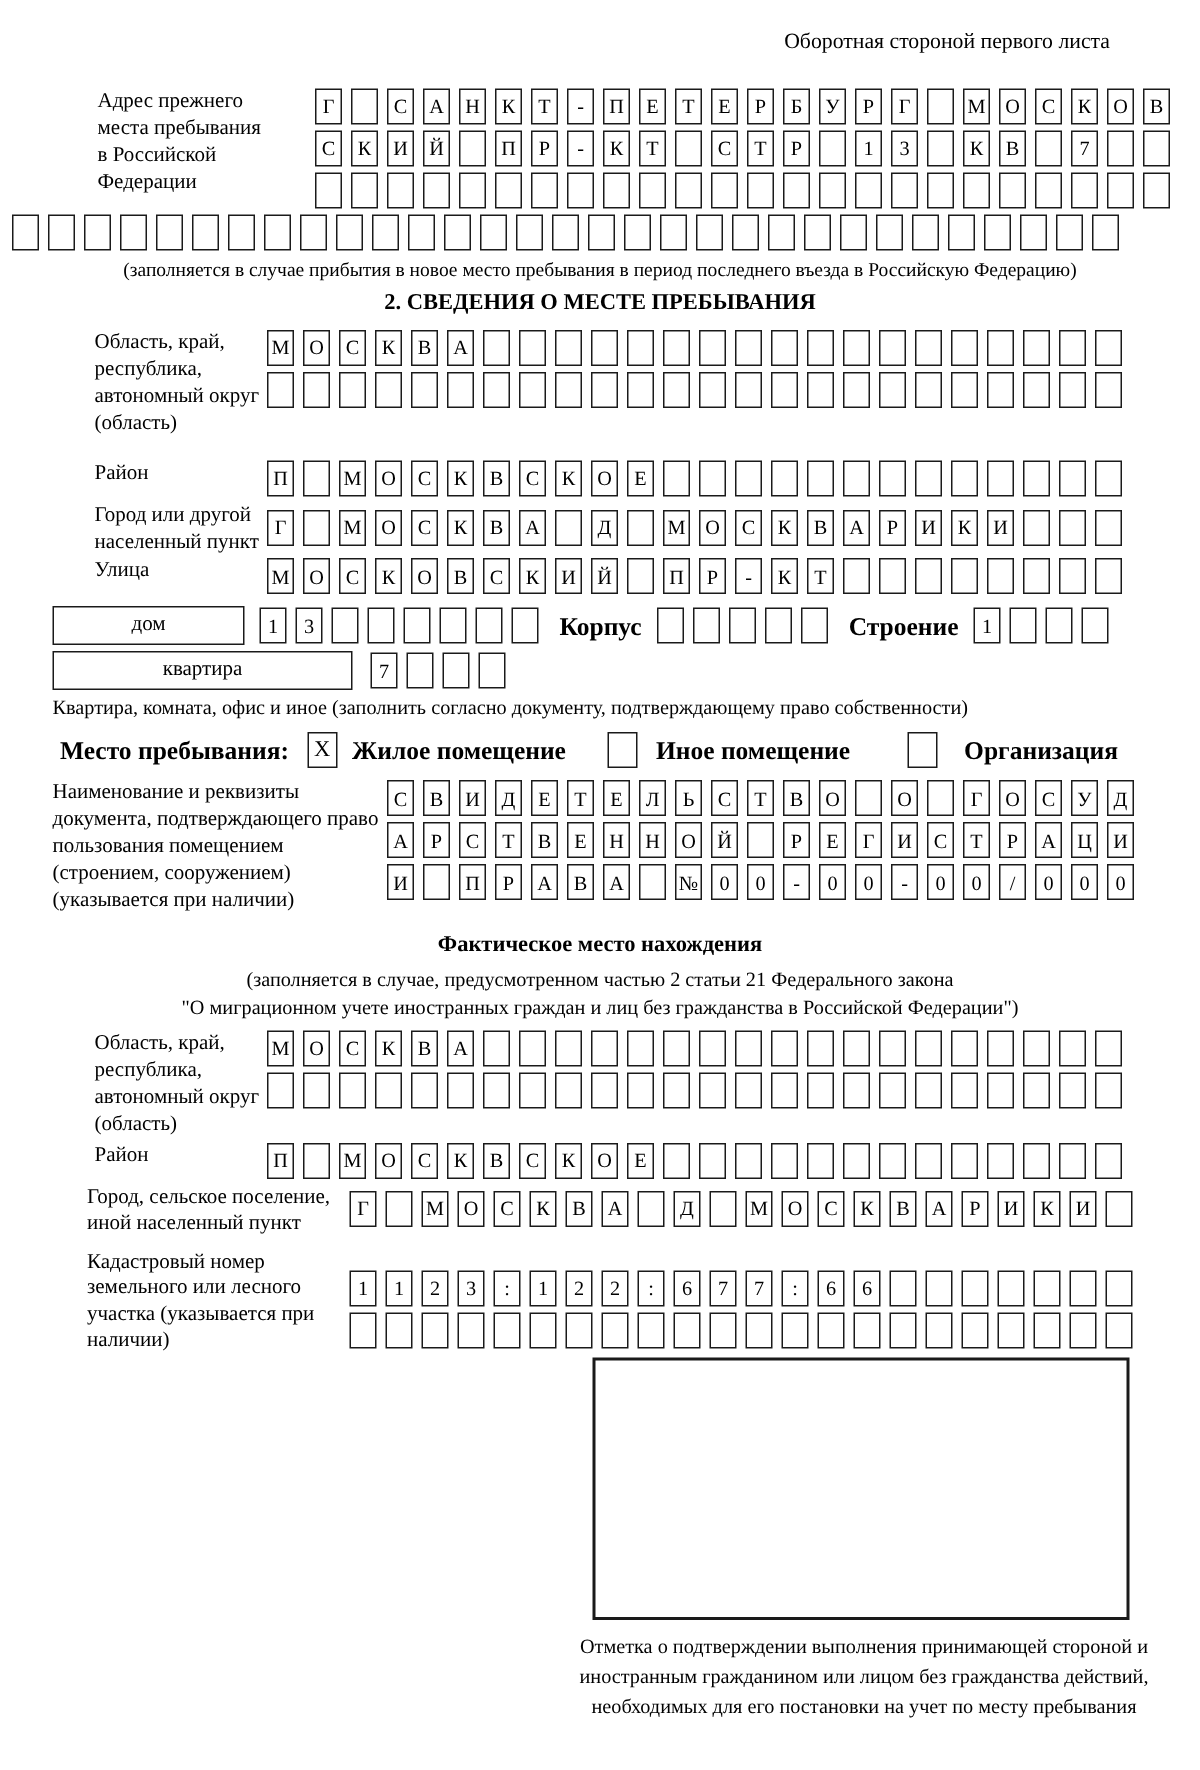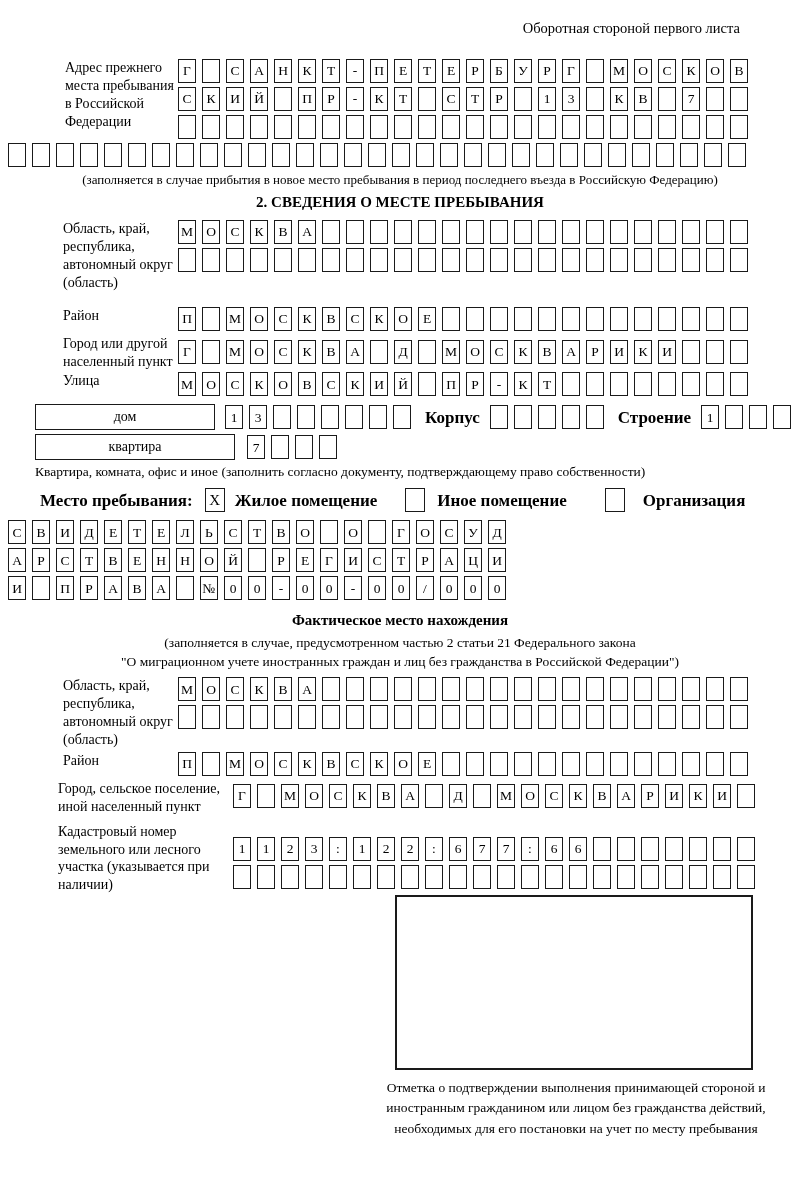--- a/index.html
+++ b/index.html
@@ -25,21 +25,21 @@
   .stamp-note{width:392px;margin-left:372px;text-align:center;font-size:13.5px;line-height:1.5;margin-top:8px;}
   .left-note{font-size:13.5px;margin-left:27px;}
 </style>
 </head>
 <body>
 
 <div class="page">
 
   <div class="header-note">Оборотная стороной первого листа</div>
 
-  <div class="frow" style="margin-top:22px;">
+  <div class="frow" style="margin-top:22px;gap:32px;">
     <div class="flabel lw170a">Адрес прежнего места пребывания в Российской Федерации</div>
     <div class="cellrows">
       <div class="cells">
           <span class="cell">Г</span>
           <span class="cell"></span>
           <span class="cell">С</span>
           <span class="cell">А</span>
           <span class="cell">Н</span>
           <span class="cell">К</span>
           <span class="cell">Т</span>
@@ -294,21 +294,21 @@
         <span class="cell"></span>
         <span class="cell"></span>
         <span class="cell"></span>
         <span class="cell"></span>
         <span class="cell"></span>
         <span class="cell"></span>
       </div>
   </div>
 
   <div class="frow" style="margin-top:8px;align-items:center;margin-left:27px;">
-    <div class="named-box" style="width:180px;">дом</div>
+    <div class="named-box" style="width:128px;">дом</div>
     <div class="cells" style="margin-left:10px;">
         <span class="cell">1</span>
         <span class="cell">3</span>
         <span class="cell"></span>
         <span class="cell"></span>
         <span class="cell"></span>
         <span class="cell"></span>
         <span class="cell"></span>
         <span class="cell"></span>
       </div>
@@ -344,20 +344,21 @@
     <div class="inline-lbl">Место пребывания:</div>
     <span class="chk" style="margin-left:12px;">X</span>
     <div class="inline-lbl" style="margin-left:10px;">Жилое помещение</div>
     <span class="chk" style="margin-left:28px;"></span>
     <div class="inline-lbl" style="margin-left:12px;">Иное помещение</div>
     <span class="chk" style="margin-left:38px;"></span>
     <div class="inline-lbl" style="margin-left:18px;">Организация</div>
   </div>
 
   <div class="frow" style="margin-top:7px;">
+    <div class="flabel lw250">Наименование и реквизиты документа, подтверждающего право пользования помещением (строением, сооружением) (указывается при наличии)</div>
     <div class="cellrows">
       <div class="cells">
           <span class="cell">С</span>
           <span class="cell">В</span>
           <span class="cell">И</span>
           <span class="cell">Д</span>
           <span class="cell">Е</span>
           <span class="cell">Т</span>
           <span class="cell">Е</span>
           <span class="cell">Л</span>

